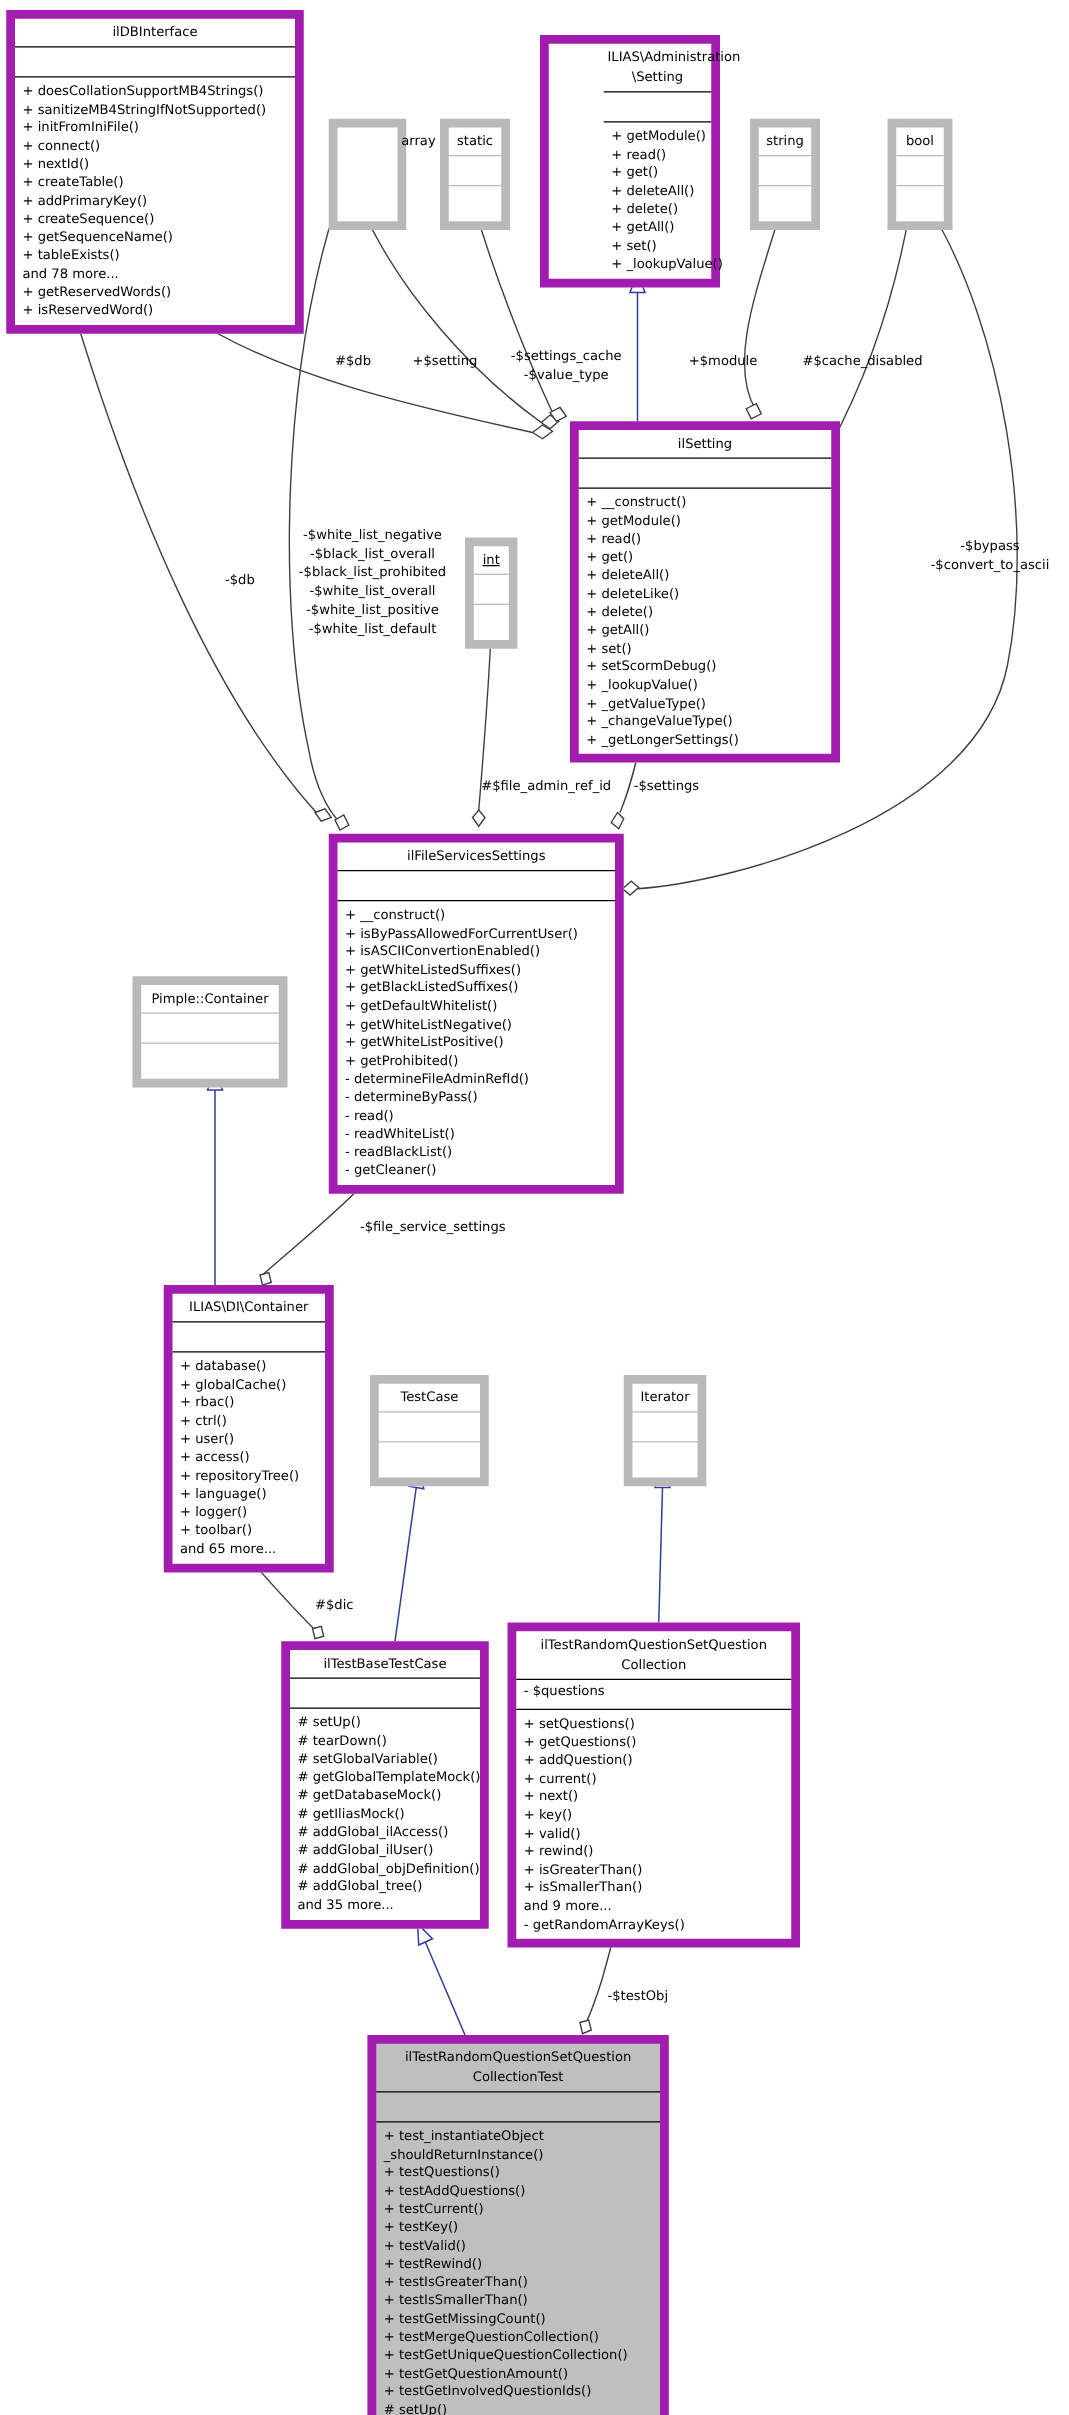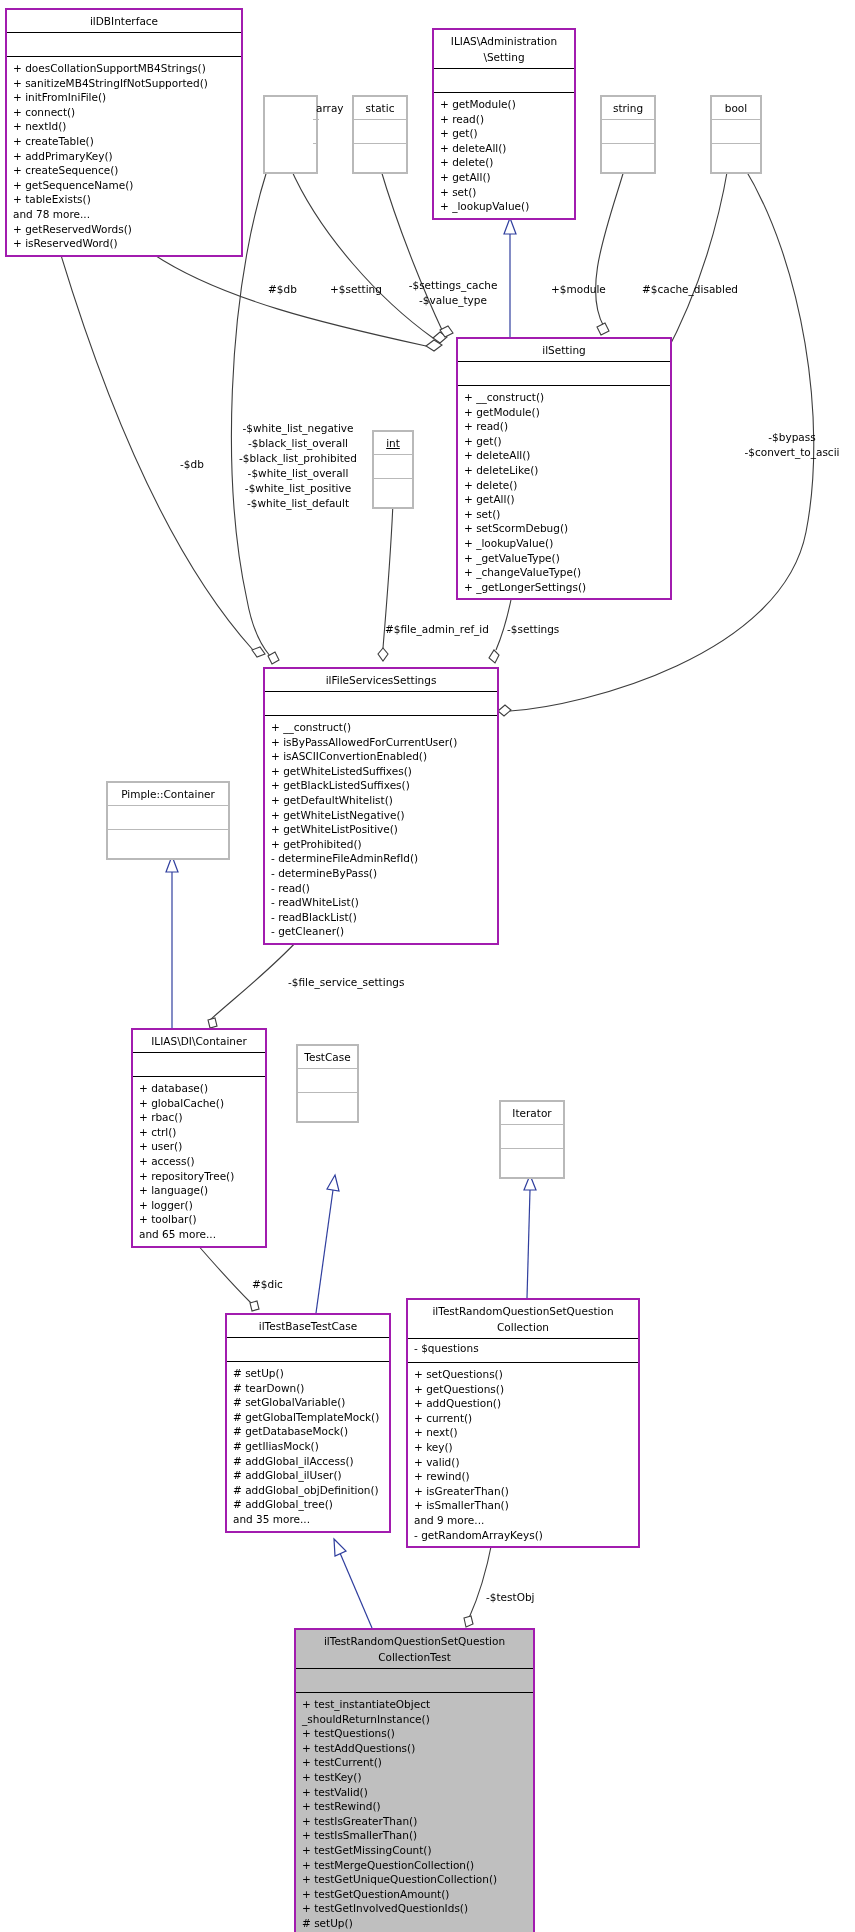--- a/index.html
+++ b/index.html
@@ -1,19 +1,19 @@
 <!DOCTYPE html>
 <html><head>
 <meta charset="utf-8">
 <style>
   html,body{margin:0;padding:0;background:#ffffff;}
   #canvas{position:relative;width:855px;height:1932px;background:#ffffff;overflow:hidden;
           font-family:"DejaVu Sans","Liberation Sans",sans-serif;}
   #edges{position:absolute;left:0;top:0;pointer-events:none;}
-  .uml-box{position:absolute;background:#fff;border:2px solid #a21caf;color:#000;
+  .uml-box{position:absolute;background:#fff;border:7px solid #a21caf;color:#000;
            font-size:10.5px;box-sizing:border-box;}
   .uml-box.ext{border-color:#b9b9b9;}
   .uml-box.focus{background:#bfbfbf;}
   .uml-title{border-bottom:1px solid #000;text-align:center;padding:3px 3px;line-height:16px;white-space:nowrap;}
   .ext .uml-title{border-bottom-color:#b9b9b9;}
   .uml-attrs{border-bottom:1px solid #000;min-height:24px;padding:2px 0;box-sizing:border-box;}
   .ext .uml-attrs{border-bottom-color:#b9b9b9;}
   .uml-methods{padding:4px 0;min-height:20px;}
   .line{line-height:14.6px;padding:0 6px;white-space:nowrap;text-align:left;}
   .edge-label{position:absolute;font-size:10.5px;line-height:15px;white-space:nowrap;color:#000;}
@@ -89,21 +89,21 @@
         <div class="line">+ createTable()</div>
         <div class="line">+ addPrimaryKey()</div>
         <div class="line">+ createSequence()</div>
         <div class="line">+ getSequenceName()</div>
         <div class="line">+ tableExists()</div>
         <div class="line">and 78 more...</div>
         <div class="line">+ getReservedWords()</div>
         <div class="line">+ isReservedWord()</div>
       </div>
     </div>
-    <div class="uml-box main" style="left: 432px; top: 28px; width: 144px;">
+    <div class="uml-box main" style="left: 432px; top: 28px; width: 144px; padding-left: 44px;">
       <div class="uml-title">
         <div>ILIAS\Administration</div>
         <div>\Setting</div>
       </div>
       <div class="uml-attrs"></div>
       <div class="uml-methods">
         <div class="line">+ getModule()</div>
         <div class="line">+ read()</div>
         <div class="line">+ get()</div>
         <div class="line">+ deleteAll()</div>
@@ -212,21 +212,21 @@
         <div class="line">+ ctrl()</div>
         <div class="line">+ user()</div>
         <div class="line">+ access()</div>
         <div class="line">+ repositoryTree()</div>
         <div class="line">+ language()</div>
         <div class="line">+ logger()</div>
         <div class="line">+ toolbar()</div>
         <div class="line">and 65 more...</div>
       </div>
     </div>
-    <div class="uml-box ext" style="left: 296px; top: 1044px; width: 63px;">
+    <div class="uml-box ext" style="left: 296px; top: 1100px; width: 95px;">
       <div class="uml-title">
         <div>TestCase</div>
       </div>
       <div class="uml-attrs"></div>
       <div class="uml-methods"></div>
     </div>
     <div class="uml-box ext" style="left: 499px; top: 1100px; width: 66px;">
       <div class="uml-title">
         <div>Iterator</div>
       </div>

